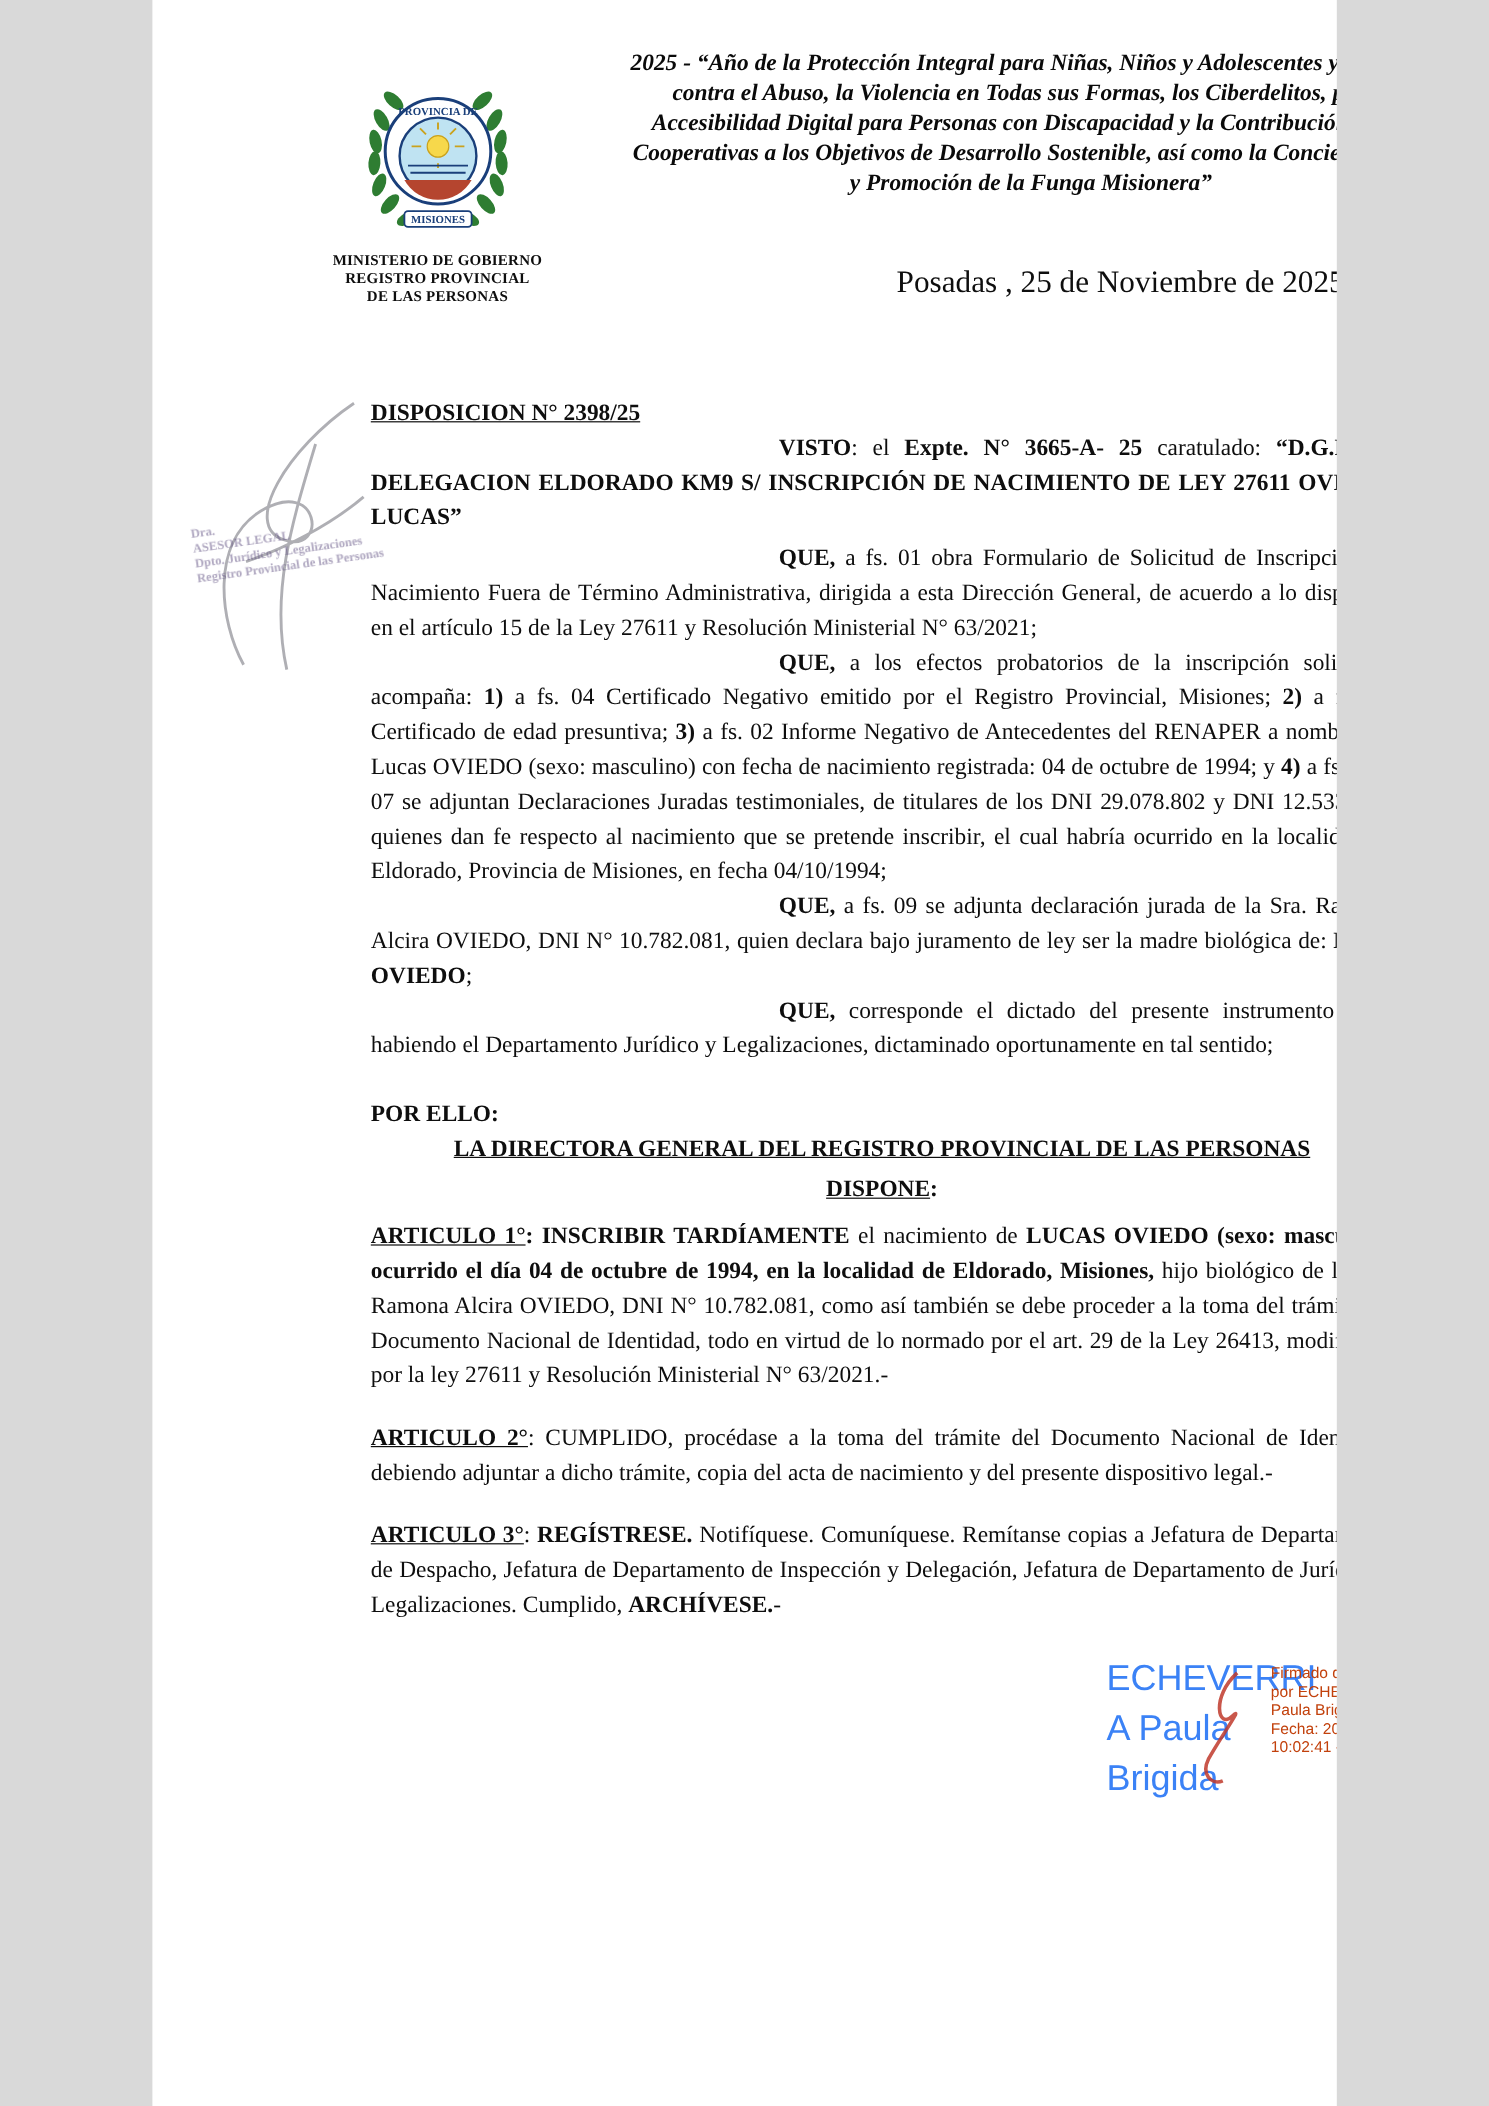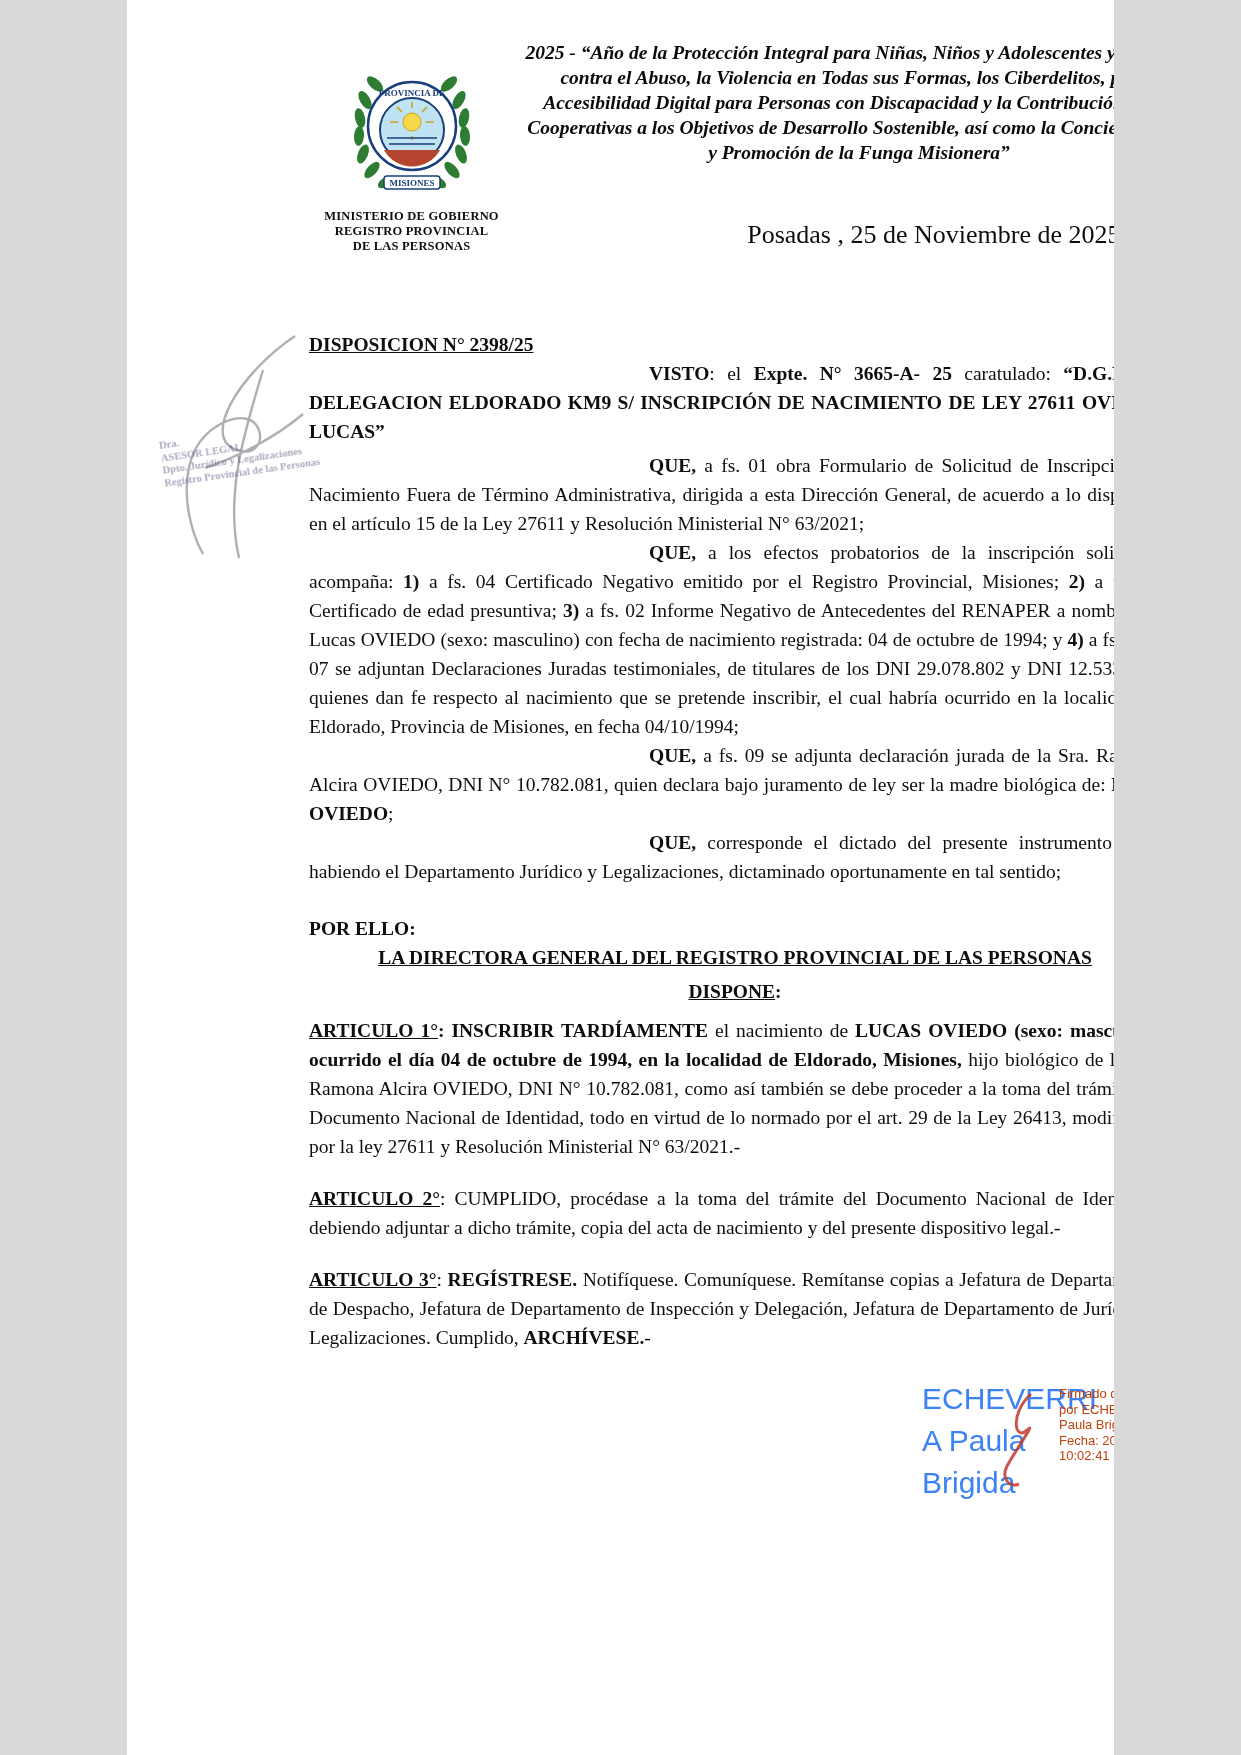--- a/index.html
+++ b/index.html
@@ -10,21 +10,21 @@
     overflow:hidden;
   }
 
   
   .header-quote {
     position:absolute; left:398px; top:40px; width:668px;
     text-align:center; font-weight:bold; font-style:italic;
     font-size:19.5px; line-height:25px; color:#0a0a0a;
   }
   .logo-block {
-    position:absolute; left:150px; top:60px; width:175px; text-align:center;margin-left:47px;
+    position:absolute; left:150px; top:60px; width:175px; text-align:center;
   }
   .ministry { font-weight:bold; font-size:12.5px; line-height:15px; margin-top:5px; letter-spacing:.2px; }
   .dateline {
     position:absolute; left:560px; top:220px; width:440px; text-align:right;
     font-size:26px;
   }
 
   
   .body {
     position:absolute; left:182px; top:290px; width:852px;

